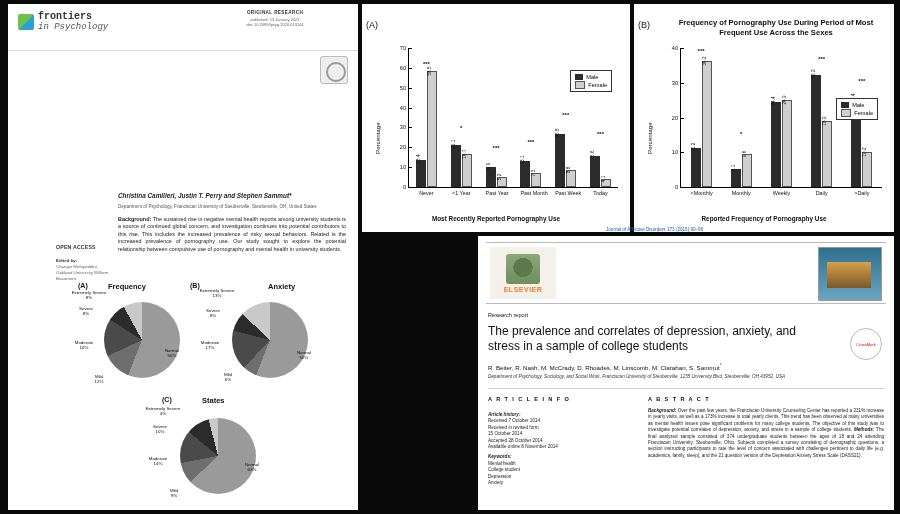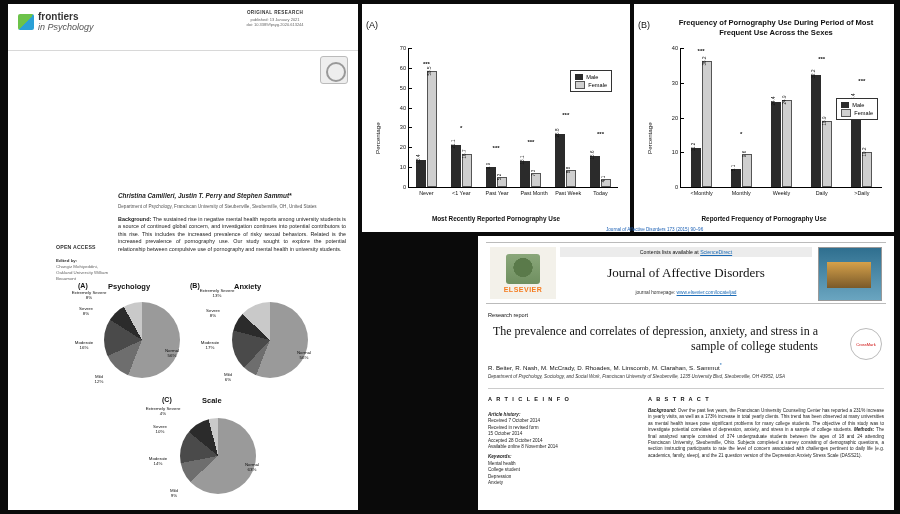--- a/index.html
+++ b/index.html
@@ -5,21 +5,21 @@
   html,body{margin:0;padding:0;background:#000;}
   body{width:900px;height:514px;overflow:hidden;font-family:"Liberation Sans",sans-serif;}
   .stage{position:relative;width:900px;height:514px;background:#0a0a0a;}
 
   
   .panel{position:absolute;background:#fff;box-sizing:border-box;}
 
   
   #paper-left{left:8px;top:4px;width:350px;height:506px;background:#fff;overflow:hidden;}
   .fr-header{position:relative;height:46px;border-bottom:1px solid #d8d8d8;}
-  .fr-logo{position:absolute;left:10px;top:8px;display:flex;align-items:center;gap:4px;}
+  .fr-logo{position:absolute;left:10px;top:8px;display:flex;align-items:center;gap:4px;font-family:Liberation Mono, monospace;}
   .fr-mark{width:16px;height:16px;background:linear-gradient(135deg,#6cc24a 0 50%,#2aa0d6 50% 100%);border-radius:2px;}
   .fr-word{font-size:10px;font-weight:bold;color:#333;line-height:10px;}
   .fr-word i{display:block;font-style:italic;font-weight:normal;font-size:9px;color:#555;}
   .fr-meta{position:absolute;right:8px;top:6px;text-align:center;width:150px;}
   .fr-meta .k{font-size:4.6px;letter-spacing:.4px;color:#333;font-weight:bold;}
   .fr-meta .s{font-size:4px;color:#666;line-height:5.4px;margin-top:2px;}
   .fr-stamp{position:absolute;right:10px;top:52px;width:26px;height:26px;border:1px solid #bbb;border-radius:3px;background:#eee;}
   .fr-stamp:after{content:"";position:absolute;left:5px;top:5px;width:16px;height:16px;border:2px solid #999;border-radius:50%;}
 
   #paper-title{position:absolute;left:110px;top:102px;width:225px;font-size:14.5px;font-weight:bold;color:#1a1a1a;line-height:17px;}
@@ -72,21 +72,21 @@
   .j-center{position:absolute;left:74px;right:74px;top:4px;bottom:4px;text-align:center;}
   .j-contents{font-size:5.2px;color:#111;background:#ececec;padding:2px 0;}
   .j-contents a{color:#1a6ab5;}
   .j-name{font-size:13px;color:#111;margin-top:8px;font-family:"Liberation Serif",serif;}
   .j-home{font-size:4.8px;color:#333;margin-top:9px;}
   .j-home a{color:#1a6ab5;}
   .j-cover{position:absolute;right:4px;top:4px;width:62px;height:52px;background:linear-gradient(#2f6f8f,#6aa5c0);border:1px solid #999;}
   .j-cover:after{content:"";position:absolute;left:8px;top:14px;width:44px;height:26px;background:linear-gradient(#d6a14a,#7a5a2a);}
 
   .j-type{position:absolute;left:10px;top:76px;font-size:5.6px;color:#111;}
-  .j-title{position:absolute;left:10px;top:88px;width:330px;font-size:12px;color:#111;line-height:15px;font-family:Liberation Serif, serif;text-align:right;}
+  .j-title{position:absolute;left:10px;top:88px;width:330px;font-size:12px;color:#111;line-height:15px;font-family:Liberation Sans, sans-serif;}
   .j-authors{position:absolute;left:10px;top:126px;width:360px;font-size:6.2px;color:#111;}
   .j-authors sup{color:#1a6ab5;}
   .j-affil{position:absolute;left:10px;top:138px;width:370px;font-size:4.6px;color:#333;font-style:italic;}
   .crossmark{position:absolute;right:12px;top:92px;width:30px;height:30px;border-radius:50%;border:1px solid #bbb;background:#fff;font-size:4px;color:#c00;display:flex;align-items:center;justify-content:center;text-align:center;}
   .j-rule{position:absolute;left:10px;right:10px;top:152px;height:1px;background:#ccc;}
 
   .ai-head{position:absolute;left:10px;top:160px;font-size:5.6px;letter-spacing:1.4px;color:#111;font-weight:bold;}
   .ab-head{position:absolute;left:170px;top:160px;font-size:5.6px;letter-spacing:1.4px;color:#111;font-weight:bold;}
   .ai-body{position:absolute;left:10px;top:172px;width:140px;font-size:4.6px;color:#222;line-height:6.4px;}
   .ai-body b{display:block;font-style:italic;margin-top:4px;}
@@ -121,43 +121,43 @@
 
     <div class="oa">OPEN ACCESS</div>
     <div class="edited">
       <b>Edited by:</b>
       <span style="white-space:pre-line">Changiz Mohiyeddini,
 Oakland University William Beaumont</span>
     </div>
 
     <div class="pie-wrap" style="left:0;top:278px;width:176px;height:118px;">
       <div class="pie-label" style="left:70px;top:0;">(A)</div>
-      <div class="pie-title" style="left:100px;top:0;">Psychology</div>
+      <div class="pie-title" style="left:100px;top:0;">Frequency</div>
       <div class="pie" style="left:96px;top:20px;width:76px;height:76px;background:conic-gradient(#9a9a9a 0 201.6deg,#6e6e6e 201.6deg 244.8deg,#4a4a4a 244.8deg 302.4deg,#2b2b2b 302.4deg 331.2deg,#c9c9c9 331.2deg 360deg);"></div>
       <div class="pie-txt" style="left:148px;top:66px;width:32px;"><span>Normal</span><br><span>56%</span></div>
       <div class="pie-txt" style="left:76px;top:92px;width:30px;"><span>Mild</span><br><span>12%</span></div>
       <div class="pie-txt" style="left:58px;top:58px;width:36px;"><span>Moderate</span><br><span>16%</span></div>
       <div class="pie-txt" style="left:62px;top:24px;width:32px;"><span>Severe</span><br><span>8%</span></div>
       <div class="pie-txt" style="left:62px;top:8px;width:38px;"><span>Extremely Severe</span><br><span>8%</span></div>
     </div>
 
     <div class="pie-wrap" style="left:176px;top:278px;width:174px;height:118px;">
       <div class="pie-label" style="left:6px;top:0;">(B)</div>
-      <div class="pie-title" style="left:50px;top:0;">Anxiety</div>
+      <div class="pie-title" style="left:84px;top:0;">Anxiety</div>
       <div class="pie" style="left:48px;top:20px;width:76px;height:76px;background:conic-gradient(#9a9a9a 0 201.6deg,#6e6e6e 201.6deg 223.2deg,#4a4a4a 223.2deg 284.4deg,#2b2b2b 284.4deg 313.2deg,#c9c9c9 313.2deg 360deg);"></div>
       <div class="pie-txt" style="left:104px;top:68px;width:32px;"><span>Normal</span><br><span>56%</span></div>
       <div class="pie-txt" style="left:30px;top:90px;width:28px;"><span>Mild</span><br><span>6%</span></div>
       <div class="pie-txt" style="left:8px;top:58px;width:36px;"><span>Moderate</span><br><span>17%</span></div>
       <div class="pie-txt" style="left:14px;top:26px;width:30px;"><span>Severe</span><br><span>8%</span></div>
       <div class="pie-txt" style="left:14px;top:6px;width:38px;"><span>Extremely Severe</span><br><span>13%</span></div>
     </div>
 
     <div class="pie-wrap" style="left:88px;top:392px;width:180px;height:116px;">
       <div class="pie-label" style="left:66px;top:0;">(C)</div>
-      <div class="pie-title" style="left:106px;top:0;">Scale</div>
+      <div class="pie-title" style="left:106px;top:0;">States</div>
       <div class="pie" style="left:84px;top:22px;width:76px;height:76px;background:conic-gradient(#9a9a9a 0 226.8deg,#6e6e6e 226.8deg 259.2deg,#4a4a4a 259.2deg 309.6deg,#2b2b2b 309.6deg 345.6deg,#c9c9c9 345.6deg 360deg);"></div>
       <div class="pie-txt" style="left:140px;top:66px;width:32px;"><span>Normal</span><br><span>63%</span></div>
       <div class="pie-txt" style="left:64px;top:92px;width:28px;"><span>Mild</span><br><span>9%</span></div>
       <div class="pie-txt" style="left:44px;top:60px;width:36px;"><span>Moderate</span><br><span>14%</span></div>
       <div class="pie-txt" style="left:48px;top:28px;width:32px;"><span>Severe</span><br><span>10%</span></div>
       <div class="pie-txt" style="left:48px;top:10px;width:38px;"><span>Extremely Severe</span><br><span>4%</span></div>
     </div>
   </div>
 
   <div class="panel" id="chartA">
@@ -329,25 +329,20 @@
   </div>
 
   <div class="panel" id="journal">
     <div class="j-cite">Journal of Affective Disorders 173 (2015) 90–96</div>
 
     <div class="j-head">
       <div class="j-els">
         <div class="tree"></div>
         <div class="w">ELSEVIER</div>
       </div>
-      <div class="j-center">
-        <div class="j-contents"><span>Contents lists available at</span> <a href="#">ScienceDirect</a></div>
-        <div class="j-name">Journal of Affective Disorders</div>
-        <div class="j-home"><span>journal homepage:</span> <a href="#">www.elsevier.com/locate/jad</a></div>
-      </div>
       <div class="j-cover"></div>
     </div>
 
     <div class="j-type">Research report</div>
     <div class="j-title">The prevalence and correlates of depression, anxiety, and stress in a sample of college students</div>
     <div class="crossmark">
         <span>CrossMark</span>
       </div>
     <div class="j-authors"><span>R. Beiter, R. Nash, M. McCrady, D. Rhoades, M. Linscomb, M. Clarahan, S. Sammut</span><sup>*</sup></div>
     <div class="j-affil">Department of Psychology, Sociology, and Social Work, Franciscan University of Steubenville, 1235 University Blvd, Steubenville, OH 43952, USA</div>

